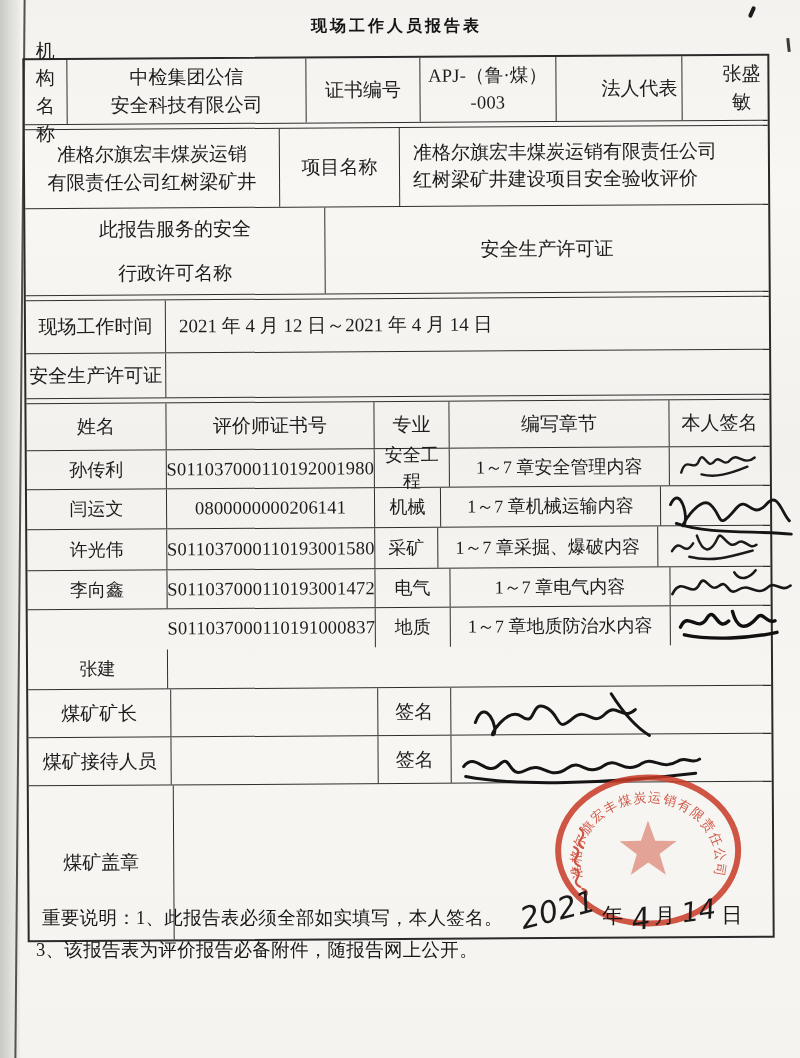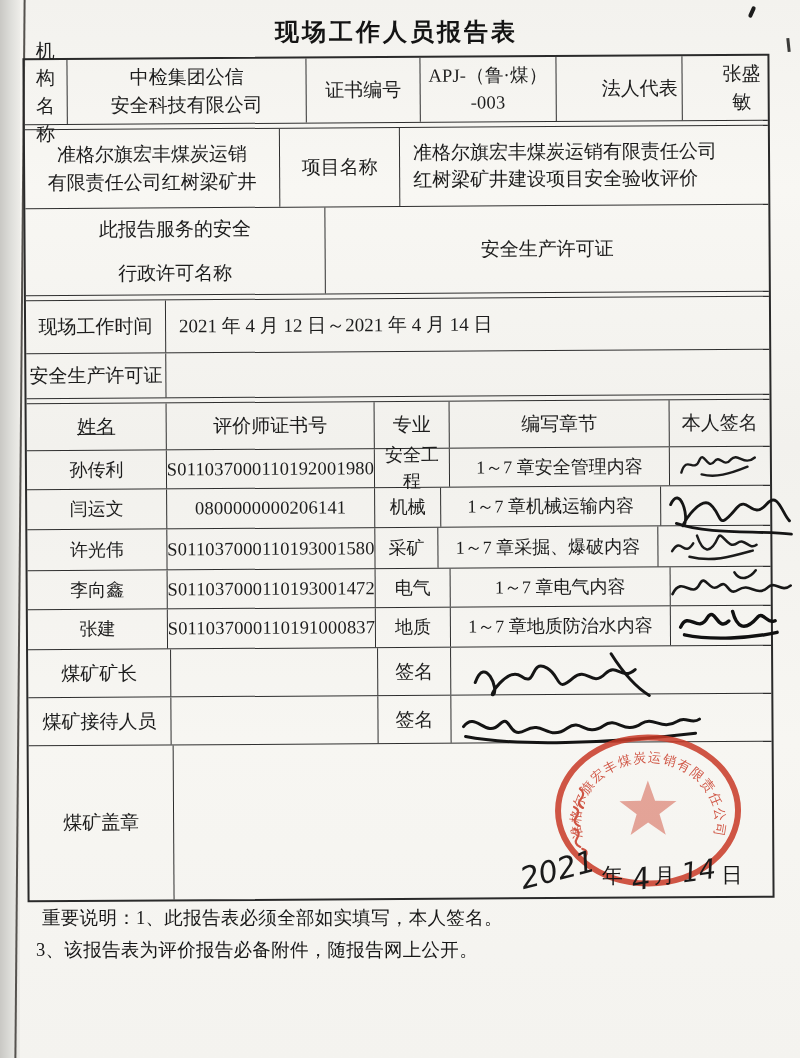--- a/index.html
+++ b/index.html
@@ -7,21 +7,21 @@
   .sheet{position:relative;width:800px;height:1058px;overflow:hidden;
     background:linear-gradient(180deg,#f3f2ee 0%,#f8f7f3 18%,#f2f1ed 42%,#f7f6f2 70%,#f4f3ef 100%);}
   
   .edge-strip{position:absolute;left:0;top:0;width:20px;height:1058px;
     background:linear-gradient(90deg,#c9c8c4,#dededa 55%,#eeede9);}
   .edge-line{position:absolute;left:19px;top:-8px;width:2px;height:1074px;background:#55524e;transform:rotate(.5deg);}
   .pen-mark{position:absolute;left:750px;top:6px;width:4px;height:12px;background:#1c1c1c;transform:rotate(24deg);border-radius:2px;}
   .pen-mark2{position:absolute;left:787px;top:38px;width:3px;height:14px;background:#3a3a38;transform:rotate(-6deg);}
 
   .title{position:absolute;left:25px;top:16px;width:743px;text-align:center;
-    font-size:24px;font-weight:bold;letter-spacing:3px;color:#141414;}
+    font-size:16px;font-weight:bold;letter-spacing:3px;color:#141414;}
 
   .tbl{position:absolute;left:25px;top:56px;width:743px;border:2px solid #2a2a2a;transform:rotate(-0.35deg);background:transparent;}
   .row{display:flex;border-bottom:1.5px solid #2e2e2e;position:relative;}
   .row:last-child{border-bottom:none;}
   .rgap{height:4px;border-bottom:1.5px solid #2e2e2e;}
   .cell{display:flex;align-items:center;justify-content:center;text-align:center;
     border-right:1.5px solid #2e2e2e;box-sizing:border-box;font-size:19px;line-height:1.45;padding:2px 3px;position:relative;}
   .cell:last-child{border-right:none;}
   .lft{justify-content:flex-start;text-align:left;padding-left:13px;}
   .num{font-size:18.5px;letter-spacing:.2px;}
@@ -108,21 +108,21 @@
 
     <div class="row">
       <div class="cell" style="width:140px;height:44px;">
         <span>安全生产许可证</span>
       </div>
       <div class="cell" style="width:603px;height:44px;"></div>
     </div>
     <div class="rgap"></div>
 
     <div class="row">
-      <div class="cell" style="width:140px;height:46px;text-decoration:underline;">
+      <div class="cell" style="width:140px;height:46px;">
           <span>姓名</span>
         </div>
       <div class="cell" style="width:208px;height:46px;">
           <span>评价师证书号</span>
         </div>
       <div class="cell" style="width:75px;height:46px;">
           <span>专业</span>
         </div>
       <div class="cell" style="width:220px;height:46px;">
           <span>编写章节</span>
@@ -218,21 +218,21 @@
         <svg style="left:-4px;top:-6px;" width="126" height="48" viewBox="0 0 130 46">
           <g fill="none" stroke="#181818" stroke-width="2.7" stroke-linecap="round">
             <path d="M6 32 C16 12, 26 38, 34 22 C40 10, 44 32, 54 24 C64 16, 62 36, 74 28 C86 20, 92 36, 104 26 C112 18, 118 32, 128 24"></path>
             <path d="M70 10 C76 20, 86 16, 92 8"></path>
           </g>
         </svg>
       </div>
     </div>
 
     <div class="row">
-      <div class="cell small" style="width:140px;height:39px;">
+      <div class="cell small" style="width:140px;height:39px;margin-top:40px;">
           <span>张建</span>
         </div>
       <div class="cell num" style="width:208px;height:39px;">
           <span>S011037000110191000837</span>
         </div>
       <div class="cell small" style="width:75px;height:39px;">
           <span>地质</span>
         </div>
       <div class="cell small" style="width:220px;height:39px;">
           <span>1～7 章地质防治水内容</span>

